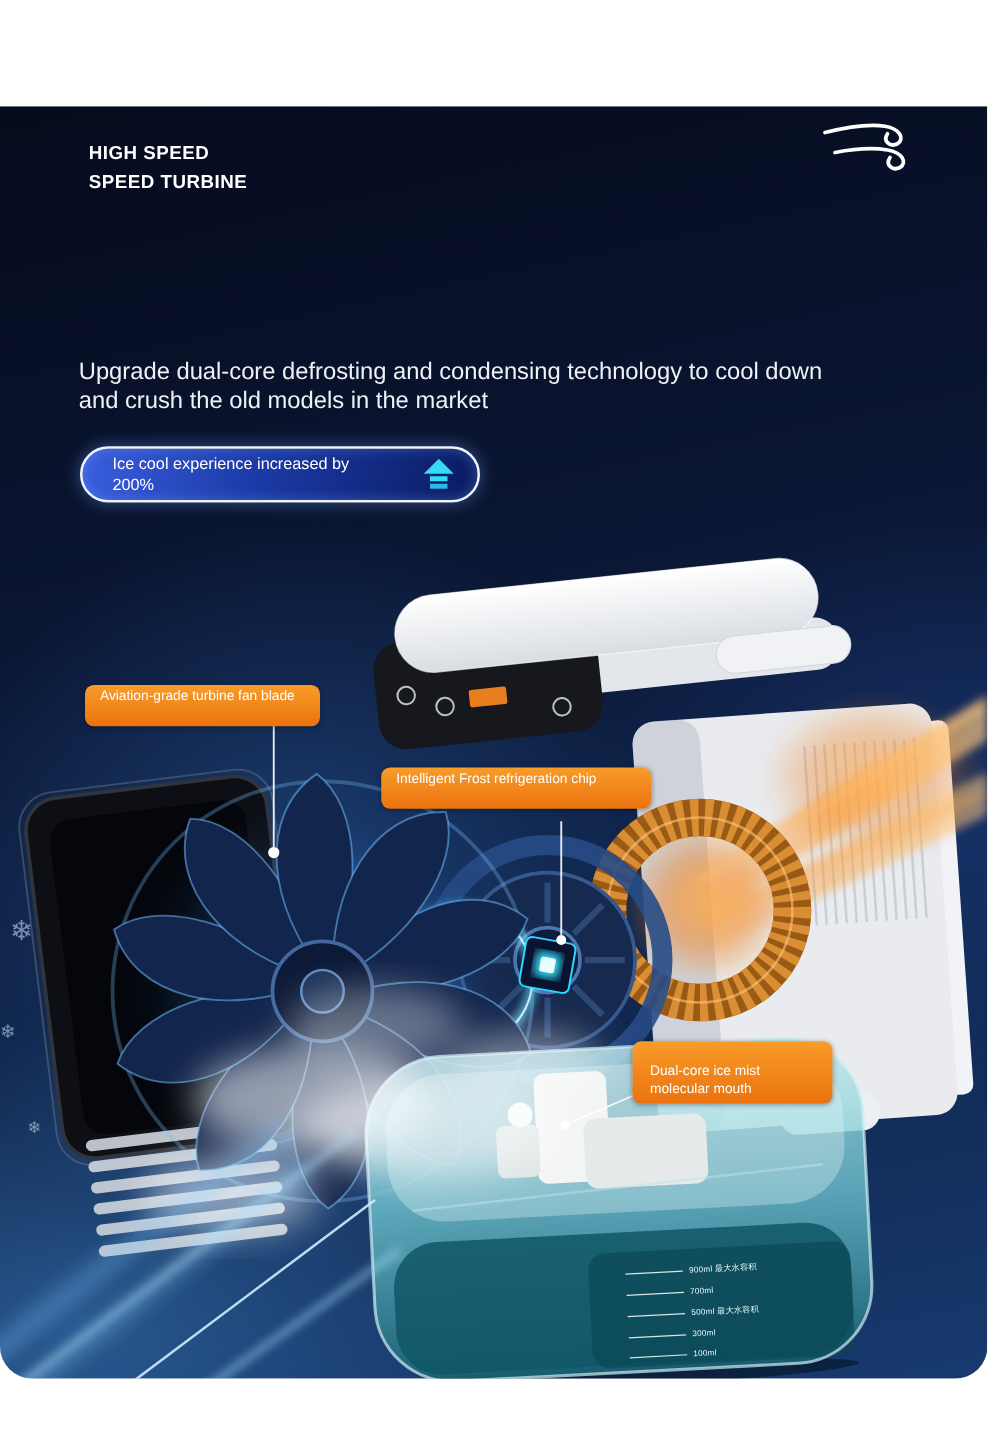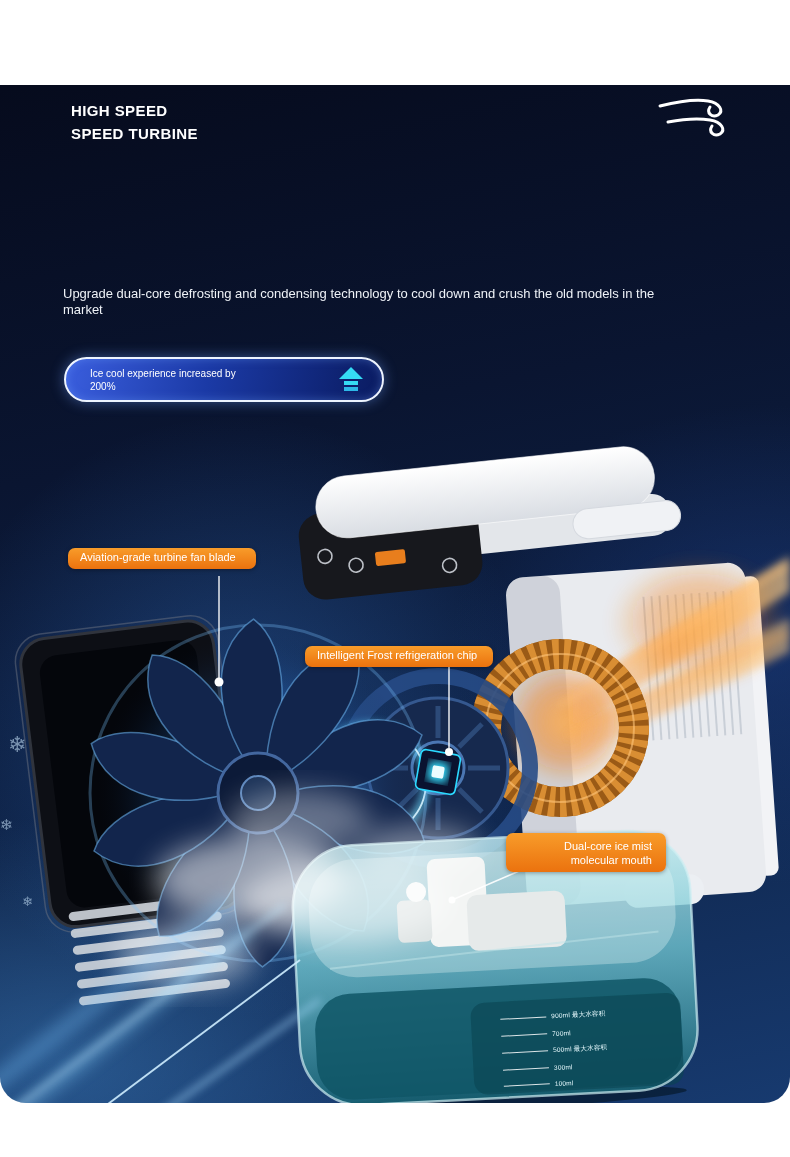--- a/index.html
+++ b/index.html
@@ -8,35 +8,35 @@
   .canvas{position:relative;width:790px;height:1157px;overflow:hidden;background:#fff}
   .strip-top{position:absolute;left:0;top:0;width:790px;height:85px;background:#fff}
   .strip-bottom{position:absolute;left:0;top:1103px;width:790px;height:54px;background:#fff}
   .panel{position:absolute;left:0;top:85px;width:790px;height:1018px;border-radius:0 0 26px 26px;overflow:hidden;
     background:
       radial-gradient(430px 430px at 30% 62%, rgba(64,140,235,.30), rgba(64,140,235,0) 70%),
       radial-gradient(520px 340px at 8% 96%, rgba(90,180,255,.30), rgba(90,180,255,0) 72%),
       radial-gradient(420px 320px at 97% 55%, rgba(30,64,138,.50), rgba(30,64,138,0) 75%),
       linear-gradient(168deg,#060b1d 0%,#0a1531 34%,#0e2348 66%,#173a6f 100%);}
   .product{position:absolute;left:0;top:-85px}
-  .tagline{position:absolute;left:71px;top:99px;color:#fff;font-size:15px;font-weight:700;letter-spacing:.4px;line-height:23px}
+  .tagline{position:absolute;left:71px;top:111px;color:#fff;font-size:15px;font-weight:700;letter-spacing:.4px;line-height:23px}
   .wind{position:absolute;left:658px;top:90px}
   .title{position:absolute;left:60px;top:196px;color:#fff;font-size:42px;font-weight:500;letter-spacing:.4px;white-space:nowrap}
-  .subtitle{position:absolute;left:63px;top:286px;width:600px;color:#eef2f7;font-size:13px;line-height:1.22}
+  .subtitle{position:absolute;left:63px;top:286px;width:600px;color:#eef2f7;font-size:19px;line-height:1.22}
   .badge{position:absolute;left:64px;top:357px;width:320px;height:45px;border-radius:23px;border:2px solid #edf4ff;
     display:flex;align-items:center;padding:0 18px 0 24px;
     background:linear-gradient(100deg,#3a5ede 0%,#1b3aa6 45%,#0a1b60 100%);
     box-shadow:0 0 14px rgba(110,160,255,.45), inset 0 0 10px rgba(120,170,255,.35)}
-  .badge-text{color:#fff;font-size:10px;line-height:1.3}
+  .badge-text{color:#fff;font-size:13px;line-height:1.3}
   .badge-arrow{margin-left:auto;flex:0 0 auto}
   .callout{position:absolute;color:#fff;font-size:11px;line-height:1.25;border-radius:7px;
-    background:linear-gradient(180deg,#f89c2a,#eb720e);box-shadow:0 1px 4px rgba(0,0,0,.35);padding:3px 12px 4px}
+    background:linear-gradient(180deg,#f89c2a,#eb720e);box-shadow:0 1px 4px rgba(0,0,0,.35);padding:3px 12px 16px}
   .c1{left:68px;top:548px;width:188px}
-  .c2{left:305px;top:646px;width:188px}
-  .c3{left:506px;top:833px;width:160px;text-align:right;padding:7px 14px 4px}
+  .c2{left:305px;top:614px;width:216px}
+  .c3{left:506px;top:833px;width:160px;text-align:left;padding:18px 14px 4px}
   .tank-scale{position:absolute;left:502px;top:1012px;display:flex;flex-direction:column;gap:9px;transform:rotate(-3deg)}
   .scale-row{display:flex;align-items:center;gap:5px}
   .tick{width:46px;height:1px;background:rgba(255,255,255,.85)}
   .scale-label{font-size:6.5px;color:#e8fbff;white-space:nowrap;letter-spacing:.2px}
 </style>
 </head>
 <body>
 
 <div class="canvas">
 

